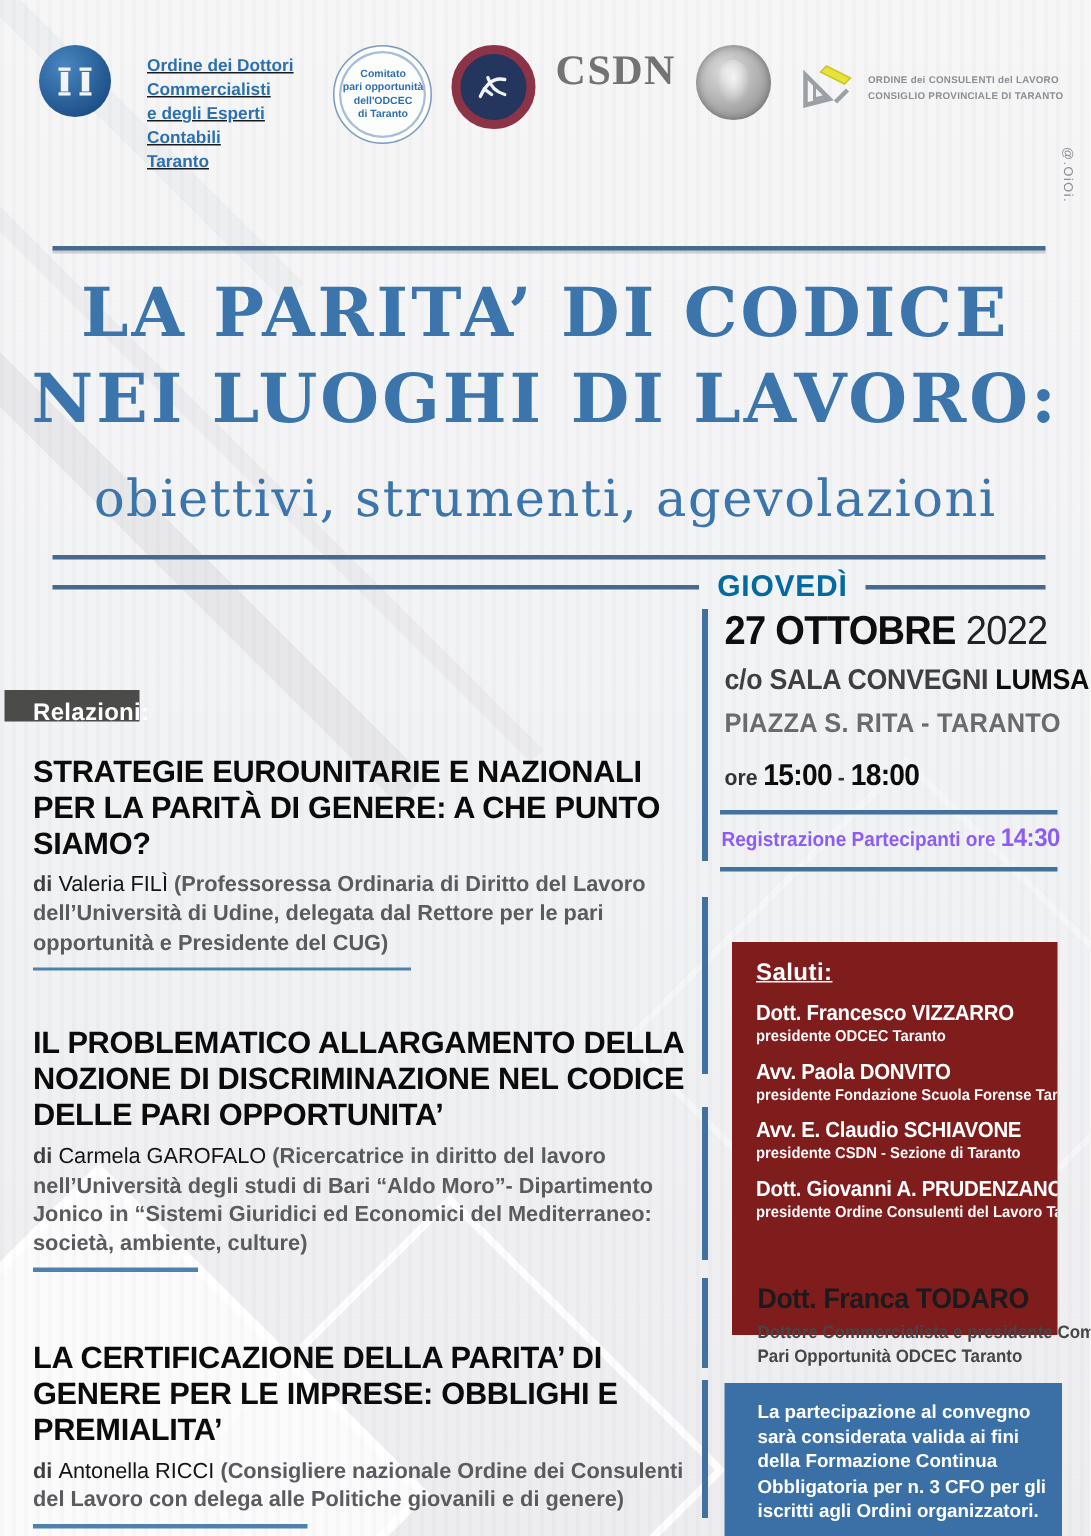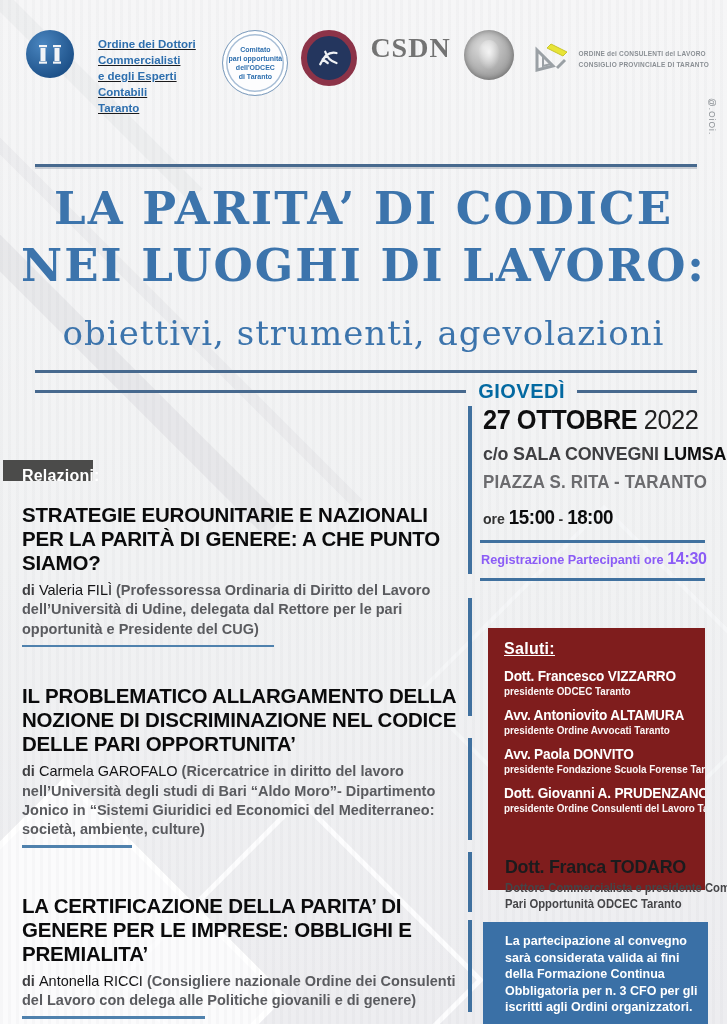--- a/index.html
+++ b/index.html
@@ -209,26 +209,26 @@
 </div>
 <div class="hr-blue hr2"></div>
 
 <div class="saluti-panel">
   <div class="saluti-label">Saluti:</div>
   <div class="person">
     <div class="person-name cond">Dott. Francesco VIZZARRO</div>
     <div class="person-role cond">presidente ODCEC Taranto</div>
   </div>
   <div class="person">
-    <div class="person-name cond">Avv. Antoniovito ALTAMURA</div>
-    <div class="person-role cond">presidente Ordine Avvocati Taranto</div>
-  </div>
-  <div class="person">
     <div class="person-name cond">Avv. Paola DONVITO</div>
     <div class="person-role cond">presidente Fondazione Scuola Forense Taranto</div>
+  </div>
+  <div class="person">
+    <div class="person-name cond">Avv. E. Claudio SCHIAVONE</div>
+    <div class="person-role cond">presidente CSDN - Sezione di Taranto</div>
   </div>
   <div class="person">
     <div class="person-name cond">Dott. Giovanni A. PRUDENZANO</div>
     <div class="person-role cond">presidente Ordine Consulenti del Lavoro Taranto</div>
   </div>
 </div>
 
 <div class="modera">
   <div class="modera-name cond">Dott. Franca TODARO</div>
   <div class="modera-role">

